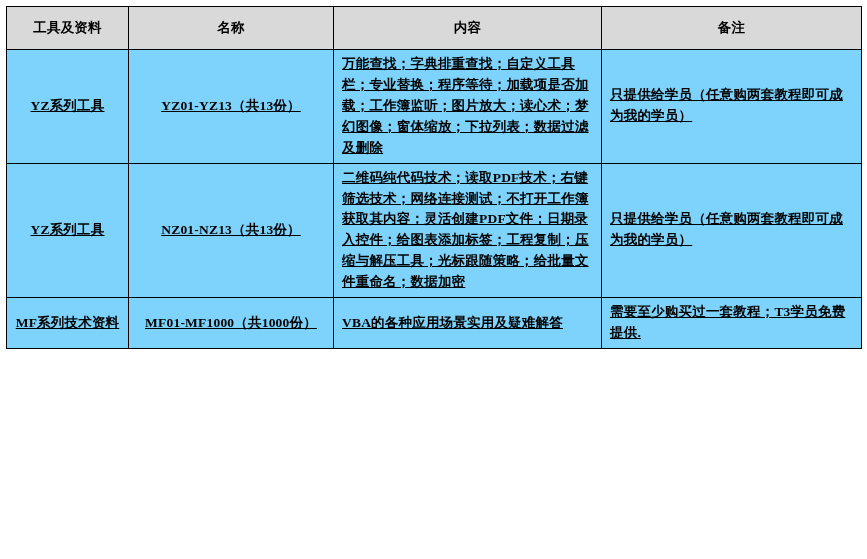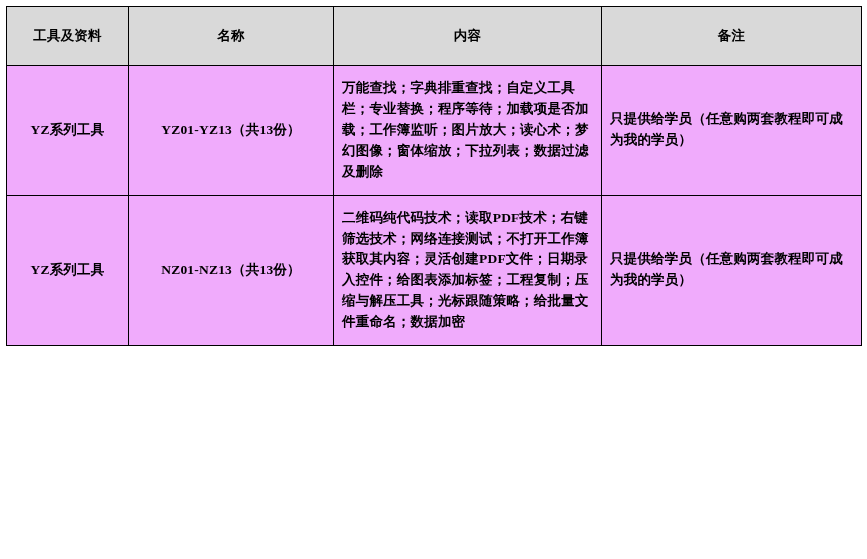--- a/index.html
+++ b/index.html
@@ -25,35 +25,35 @@
     table-layout: fixed;
   }
   table.tools col.c0 { width: 122px; }
   table.tools col.c1 { width: 205px; }
   table.tools col.c2 { width: 268px; }
   table.tools col.c3 { width: 260px; }
 
   table.tools th, table.tools td {
     border: 1px solid #000000;
     vertical-align: middle;
-    padding: 12px 8px;
+    padding: 4px 8px;
     font-size: 13.5px;
     line-height: 1.55;
     font-weight: bold;
     letter-spacing: 0.2px;
   }
   thead th {
     background: #d9d9d9;
     text-align: center;
     height: 34px;
     font-size: 14px;
   }
   
   tr.row-white td { background: #ffffff; }
-  tr.row-yellow td { background: #f0abfc; }
+  tr.row-yellow td { background: #7dd3fc; text-decoration: underline; }
 
   td.col-name,
   td.col-code {
     text-align: center;
   }
   td.col-content,
   td.col-remark {
     text-align: left;
   }
   
@@ -87,15 +87,21 @@
         <td class="col-code">YZ01-YZ13（共13份）</td>
         <td class="col-content">万能查找；字典排重查找；自定义工具栏；专业替换；程序等待；加载项是否加载；工作簿监听；图片放大；读心术；梦幻图像；窗体缩放；下拉列表；数据过滤及删除</td>
         <td class="col-remark">只提供给学员（任意购两套教程即可成为我的学员）</td>
       </tr>
       <tr class="row-yellow r2">
         <td class="col-name">YZ系列工具</td>
         <td class="col-code">NZ01-NZ13（共13份）</td>
         <td class="col-content">二维码纯代码技术；读取PDF技术；右键筛选技术；网络连接测试；不打开工作簿获取其内容；灵活创建PDF文件；日期录入控件；给图表添加标签；工程复制；压缩与解压工具；光标跟随策略；给批量文件重命名；数据加密</td>
         <td class="col-remark">只提供给学员（任意购两套教程即可成为我的学员）</td>
       </tr>
+      <tr class="row-yellow r3">
+        <td class="col-name">MF系列技术资料</td>
+        <td class="col-code">MF01-MF1000（共1000份）</td>
+        <td class="col-content">VBA的各种应用场景实用及疑难解答</td>
+        <td class="col-remark">需要至少购买过一套教程；T3学员免费提供.</td>
+      </tr>
     </tbody>
   </table>
 </div>
 
 </body></html>

